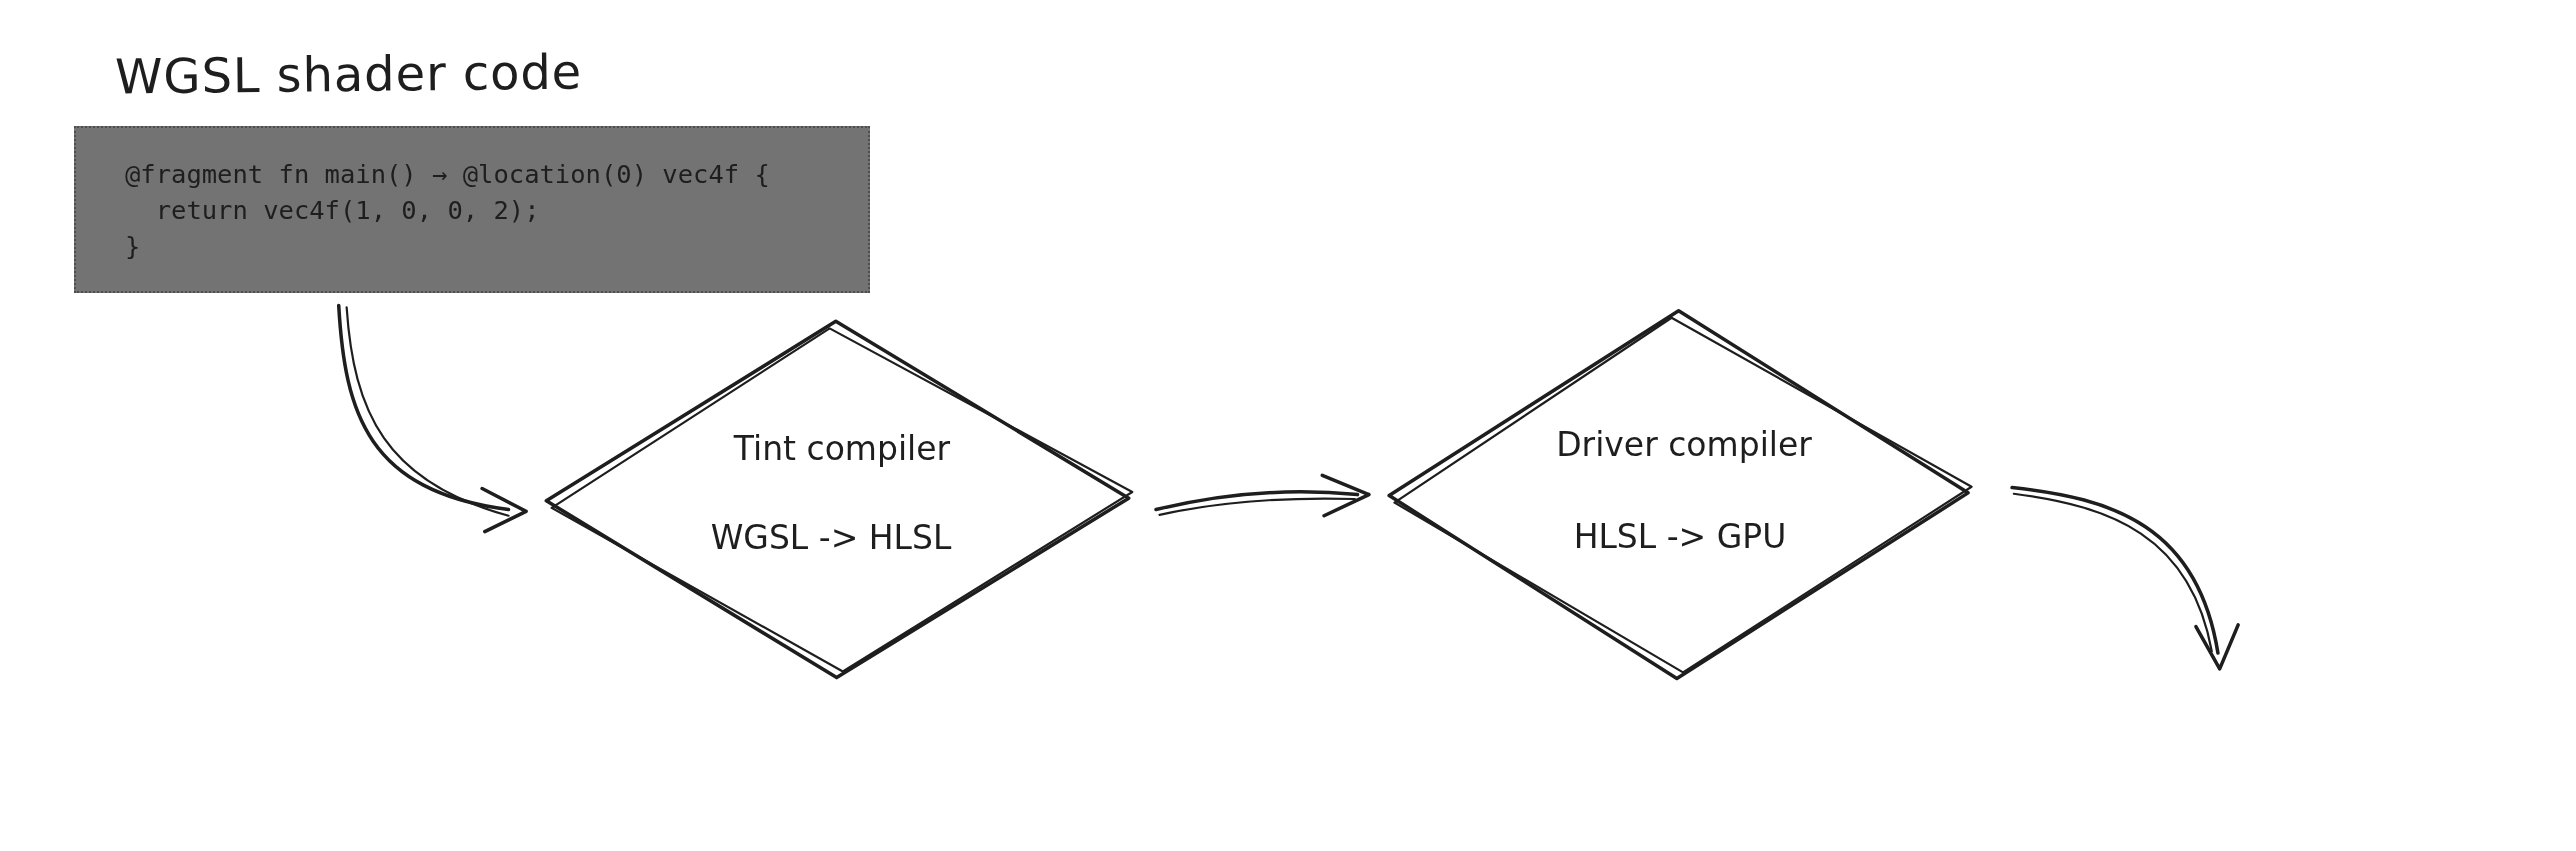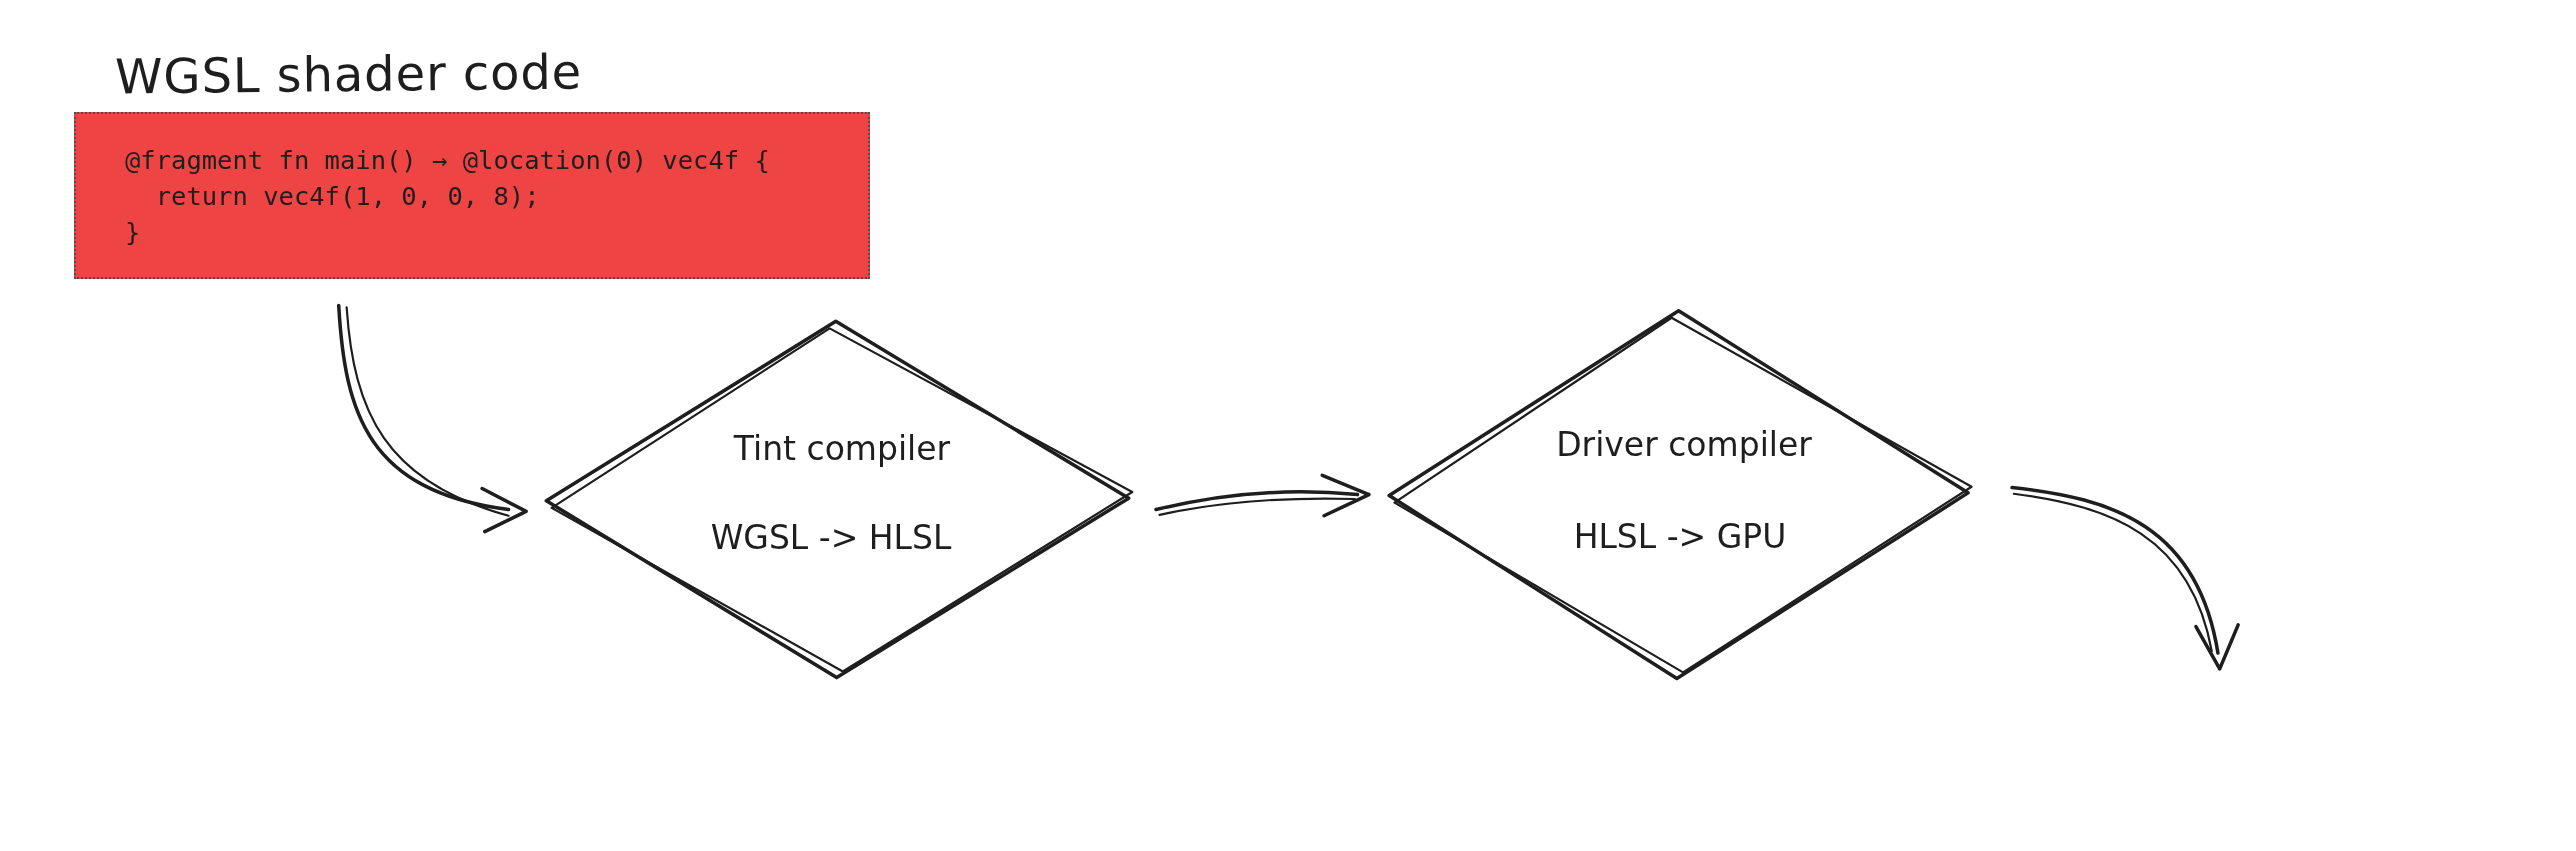--- a/index.html
+++ b/index.html
@@ -34,25 +34,25 @@
     top: 46px;
     font-size: 48px;
     letter-spacing: 0.9px;
     transform: rotate(-0.6deg);
     white-space: nowrap;
   }
 
   .code-box {
     position: absolute;
     left: 74px;
-    top: 112px;
+    top: 126px;
     width: 796px;
     height: 167px;
     border: 2.6px dotted #4d4d4d;
-    background: #ef4444;
+    background: #737373;
     padding: 28px 0 0 49px;
   }
 
   .code-line {
     font-family: "DejaVu Sans Mono", monospace;
     font-size: 25.5px;
     line-height: 36px;
     color: #1e1e1e;
     white-space: pre;
   }
@@ -115,21 +115,21 @@
       <path d="M 2287 554 C 2402 566, 2498 598, 2521 742" stroke-width="4"></path>
       <path d="M 2289 561 C 2398 575, 2490 608, 2514 740" stroke-width="2.5"></path>
       <path d="M 2523 760 L 2496 712 M 2523 760 L 2544 710" stroke-width="4"></path>
     </g>
   </svg>
 
   <div class="diagram-title hand">WGSL shader code</div>
 
   <div class="code-box">
     <div class="code-line">@fragment fn main() → @location(0) vec4f {</div>
-    <div class="code-line">  return vec4f(1, 0, 0, 8);</div>
+    <div class="code-line">  return vec4f(1, 0, 0, 2);</div>
     <div class="code-line">}</div>
   </div>
 
   <div class="node-label hand" style="left:842px; top:428px;">Tint compiler</div>
   <div class="node-label hand" style="left:831px; top:517px;">WGSL -&gt; HLSL</div>
 
   <div class="node-label hand" style="left:1684px; top:424px;">Driver compiler</div>
   <div class="node-label hand" style="left:1680px; top:516px;">HLSL -&gt; GPU</div>
 
 

